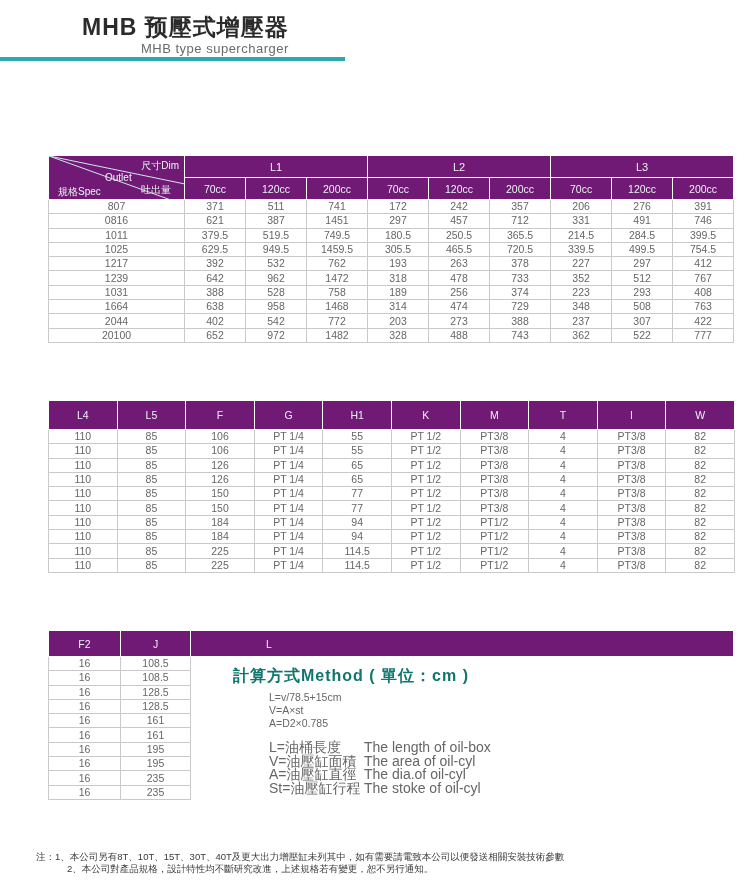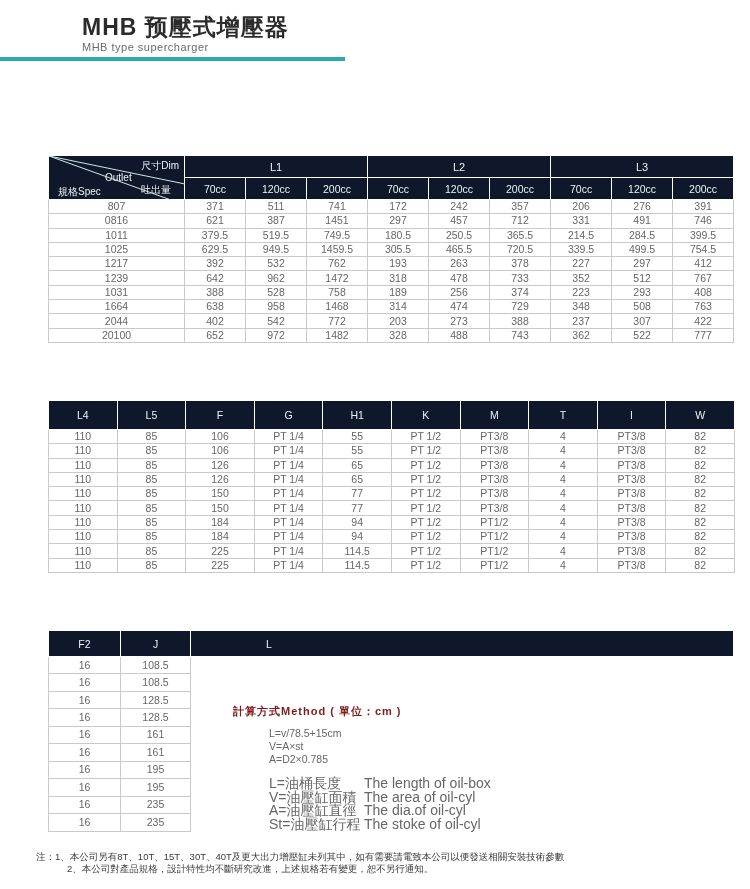--- a/index.html
+++ b/index.html
@@ -1,47 +1,47 @@
 <!DOCTYPE html>
 <html><head>
 <meta charset="utf-8">
 <style>
   html,body{margin:0;padding:0;background:#fff;}
   .page{position:relative;width:750px;height:889px;background:#fff;overflow:hidden;
         font-family:"Liberation Sans","DejaVu Sans",sans-serif;color:#555;}
   
   .hd{position:absolute;left:82px;top:14px;}
   .hd h1{margin:0;font-size:23px;line-height:26px;font-weight:bold;color:#2b2b2b;letter-spacing:1px;}
-  .hd .sub{font-size:11px;color:#6a6a6a;margin-top:1px;letter-spacing:.5px;}
+  .hd .sub{font-size:13px;color:#6a6a6a;margin-top:1px;letter-spacing:.5px;text-align:right;}
   .rule{position:absolute;left:0;top:57px;width:345px;height:4px;background:#2ea9ac;}
   
   .tblwrap{position:absolute;left:48px;width:686px;}
   .tw1{top:155px;} .tw2{top:400px;} .tw3{top:630px;}
   table.grid{border-collapse:collapse;table-layout:fixed;width:686px;}
-  table.grid thead th{background:#0f172a;color:#e9f4f4;font-weight:normal;
+  table.grid thead th{background:#701a75;color:#e9f4f4;font-weight:normal;
         border:1px solid #ffffff;font-size:10.5px;padding:0;text-align:center;}
   .t1 thead tr.gr th{height:21px;font-size:11px;}
   .t1 thead tr.cc th{height:21px;margin-left:15px;}
   .t2 thead th{height:28px;font-size:11px;}
   .t3 thead th{height:25px;font-size:11px;}
   .t3 thead th.l-head{text-align:left;padding-left:75px;}
   table.grid tbody td{border:1px solid #c9c9c9;background:#fff;color:#666;
         font-size:10.5px;height:13.3px;line-height:13px;padding:0;text-align:center;}
   
   th.corner{position:relative;padding:0;}
   th.corner svg{position:absolute;left:0;top:0;}
   th.corner span{position:absolute;font-size:10px;color:#eef6f6;white-space:nowrap;}
   .c-dim{right:5px;top:3px;}
   .c-outlet{left:56px;top:16px;}
   .c-tuchu{left:92px;top:27px;}
   .c-spec{left:9px;top:29px;}
   
   td.l-cell{border:none !important;vertical-align:top;text-align:left !important;}
   .method{padding-top:12px;}
-  .m-title{font-size:11px;font-weight:bold;color:#7f1d1d;margin-left:42px;letter-spacing:1px;margin-top:36px;}
+  .m-title{font-size:16px;font-weight:bold;color:#0f766e;margin-left:42px;letter-spacing:1px;}
   .m-formulas{margin:9px 0 0 78px;font-size:10.5px;color:#666;line-height:13px;}
   .m-defs{margin:11px 0 0 78px;font-size:14px;color:#666;line-height:13.5px;}
   .m-defs .row{display:flex;}
   .m-defs .zh{width:95px;}
   
   .notes{position:absolute;left:36px;top:851px;font-size:9.5px;color:#3a3a3a;line-height:11.5px;}
   .notes .n2{padding-left:31px;}
 </style>
 </head>
 <body>

